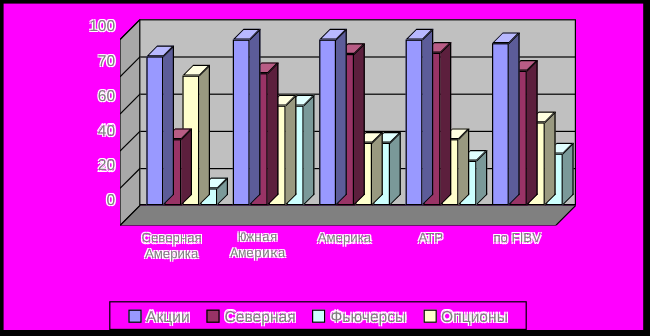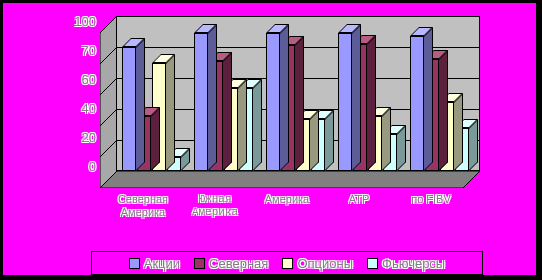--- a/index.html
+++ b/index.html
@@ -107,21 +107,21 @@
       -1px -1px 0 #fff, 1px -1px 0 #fff,
       -1px  1px 0 #fff, 1px  1px 0 #fff;
     line-height:13px;
     white-space:nowrap;
   }
 
   
   #legend{
     position:absolute;
     left:88px;top:248px;
-    width:392px;height:24px;
+    width:348px;height:24px;
     border:1px solid #000;
     background:#FF00FF;
     box-sizing:border-box;
     display:flex;
     align-items:center;
     justify-content:center;
     gap:14px;
   }
   .legitem{display:flex;align-items:center;gap:4px;}
   .legswatch{
@@ -305,22 +305,22 @@
   <div id="legend">
       <div class="legitem">
         <div class="legswatch" style="background: rgb(153, 153, 255);"></div>
         <span class="legtext">Акции</span>
       </div>
       <div class="legitem">
         <div class="legswatch" style="background: rgb(153, 51, 102);"></div>
         <span class="legtext">Северная</span>
       </div>
       <div class="legitem">
+        <div class="legswatch" style="background: rgb(204, 255, 255);"></div>
+        <span class="legtext">Фьючерсы</span>
+      </div>
+      <div class="legitem">
         <div class="legswatch" style="background: rgb(255, 255, 204);"></div>
         <span class="legtext">Опционы</span>
       </div>
-      <div class="legitem">
-        <div class="legswatch" style="background: rgb(204, 255, 255);"></div>
-        <span class="legtext">Фьючерсы</span>
-      </div>
     </div>
 
 </div>
 
 </body></html>

